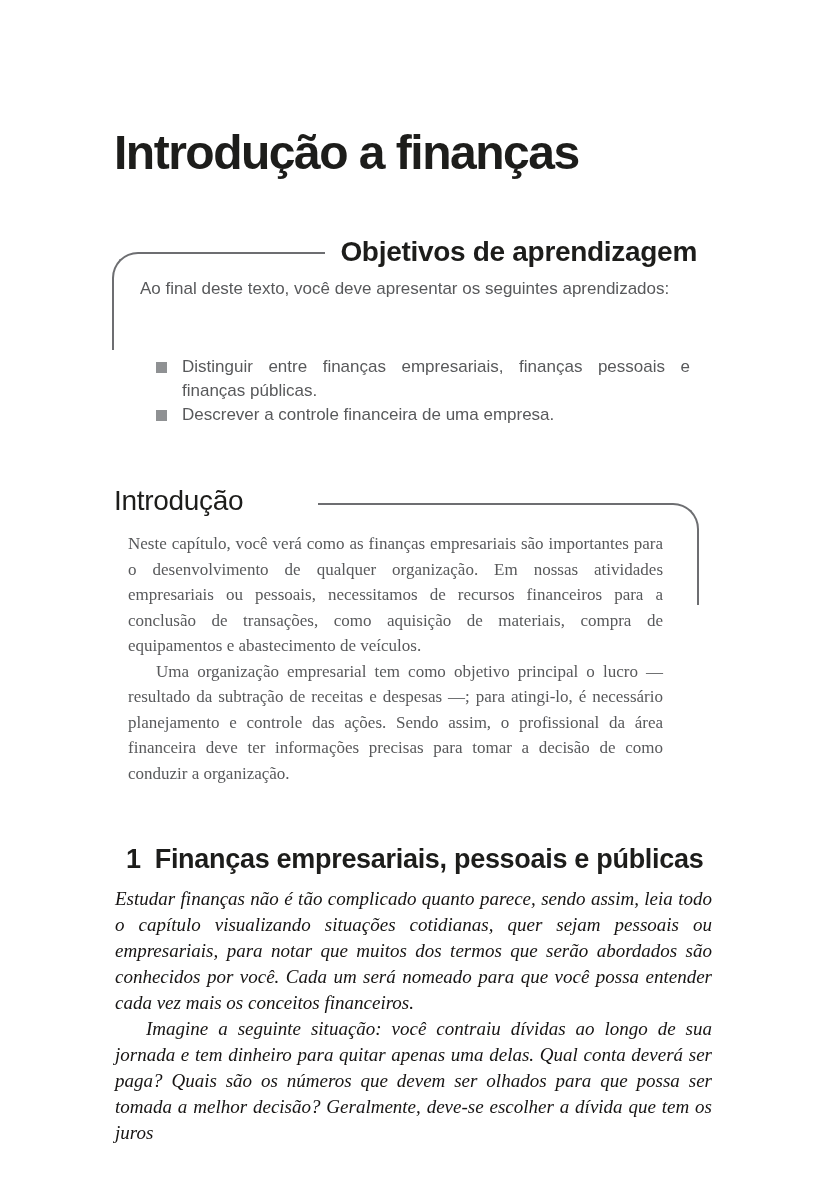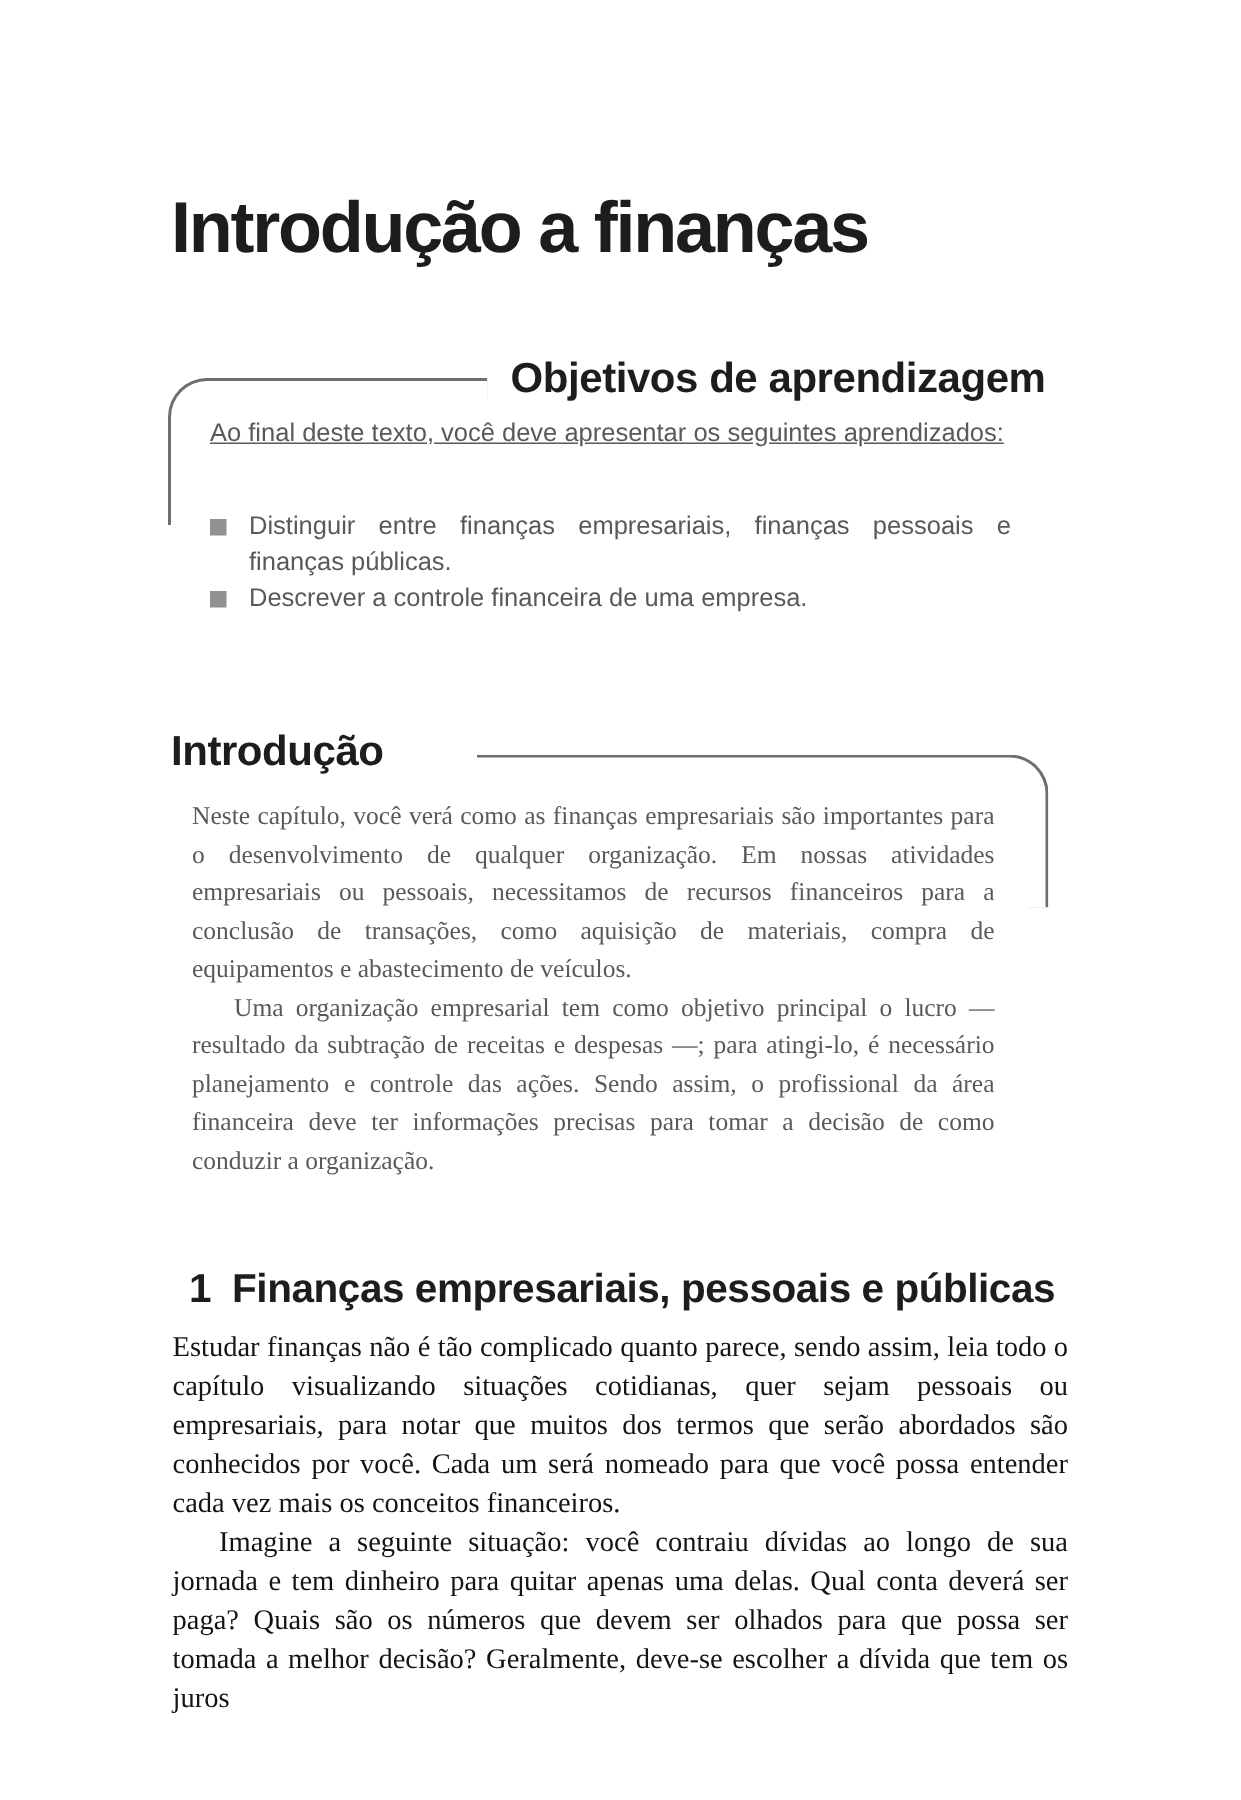--- a/index.html
+++ b/index.html
@@ -35,40 +35,39 @@
   .obj-heading{
     position:absolute;right:130px;top:235px;margin:0;
     font-size:28px;line-height:1.2;font-weight:bold;
     letter-spacing:-0.3px;color:var(--heading-text);
     text-align:left;
   }
   .obj-intro{
     position:absolute;left:140px;top:277px;margin:0;
     font-size:17px;line-height:24px;color:var(--sans-body-text);
     white-space:nowrap;
-    text-decoration:underline;
   }
   .obj-list{
-    position:absolute;left:140px;top:339px;margin:0;padding:0;
+    position:absolute;left:140px;top:339px;margin:16px;padding:0;
     width:534px;list-style:none;
   }
   .obj-list li{
     display:flex;align-items:flex-start;
     font-size:17px;line-height:24px;color:var(--sans-body-text);
   }
   .obj-list .bullet{
     flex:0 0 11px;width:11px;height:11px;
     margin:7px 15px 0 0;
     background:var(--bullet-square);
   }
   .obj-list .li-text{flex:1;text-align:justify;}
   
   .intro-heading{
     position:absolute;left:114px;top:484px;margin:0;
-    font-size:28px;line-height:1.2;font-weight:bold;
+    font-size:28px;line-height:1.2;font-weight:normal;
     letter-spacing:-0.3px;color:var(--heading-text);
   }
   .intro-frame{
     position:absolute;left:318px;top:503px;
     width:379px;height:100px;
     border-right:2px solid var(--rule-line);
     border-top:2px solid var(--rule-line);
     border-top-right-radius:26px;
   }
   .intro-body{
@@ -85,21 +84,21 @@
     font-size:27px;line-height:1.2;font-weight:bold;
     letter-spacing:-0.3px;color:var(--heading-text);
   }
   .sec-heading .sec-num{margin-right:14px;}
   .sec-body{
     position:absolute;left:115px;top:886px;width:597px;
     font-family:"Liberation Serif",serif;
   }
   .sec-body p{
     margin:0;font-size:19px;line-height:26px;
-    color:var(--serif-body-text);text-align:justify;
+    color:var(--serif-body-text);text-align:justify;font-style:italic;
   }
   .sec-body p.indent{text-indent:31px;}
 </style>
 </head>
 <body>
 
 <div class="page">
 
   <h1 class="chapter-title">Introdução a finanças</h1>
 

